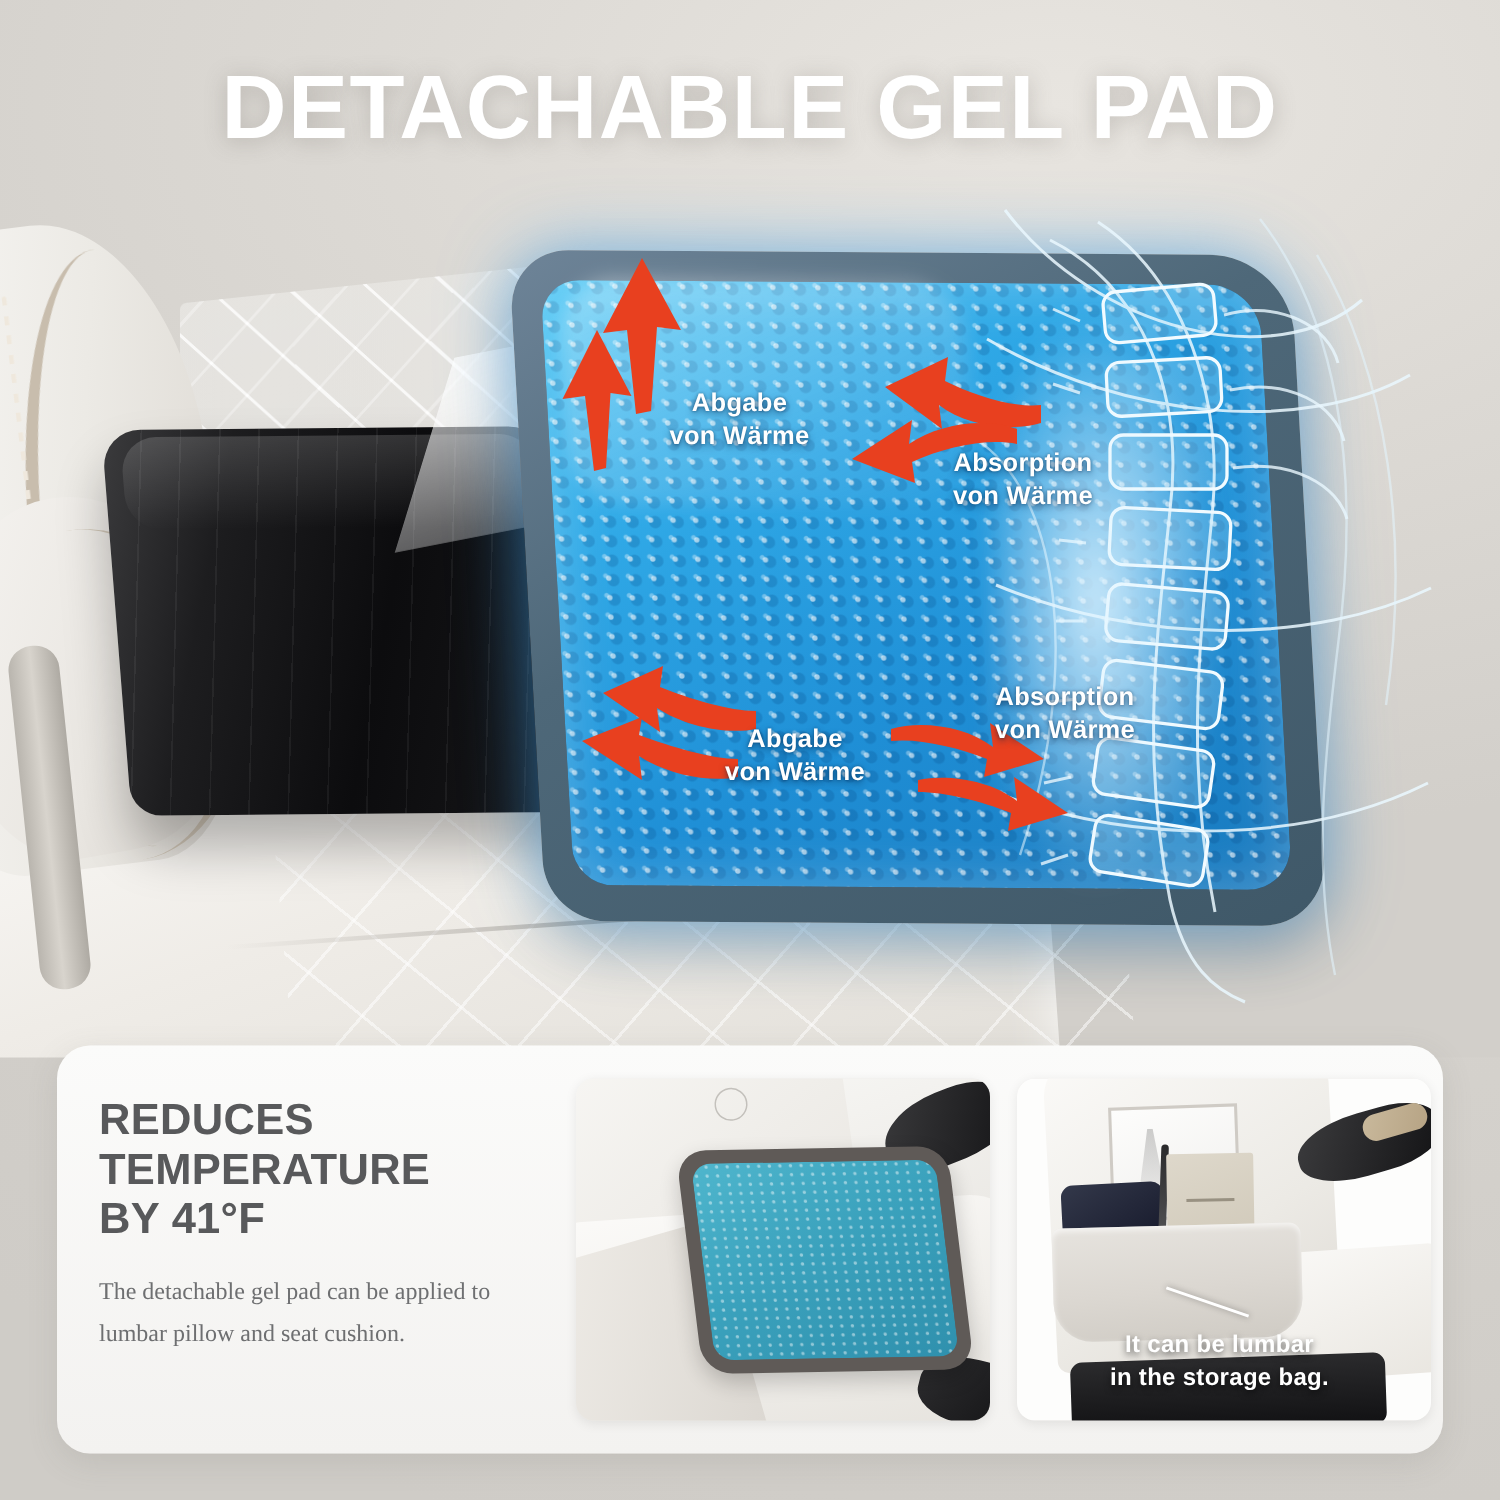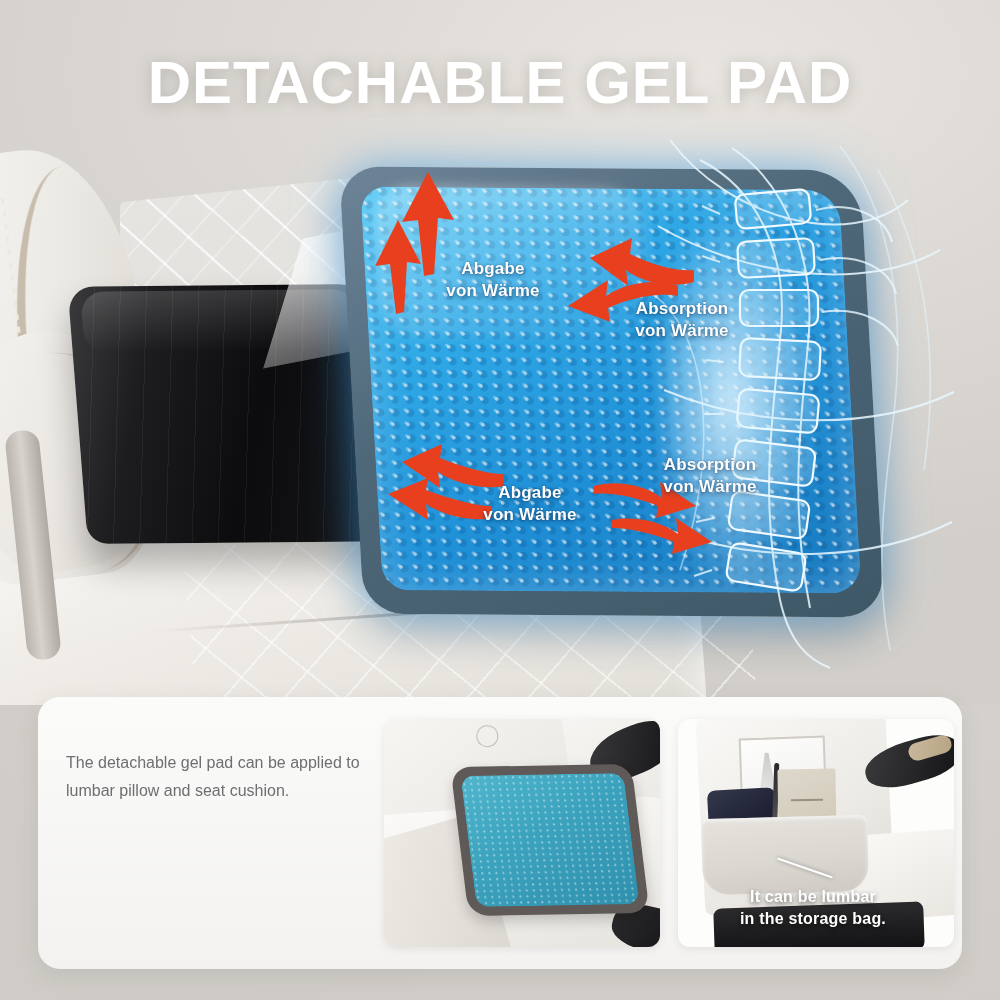--- a/index.html
+++ b/index.html
@@ -241,21 +241,21 @@
     white-space: pre-line;
   }
   #label-release-top   { left: 428px; top: 258px; width: 130px; }
   #label-absorb-top    { left: 612px; top: 298px; width: 140px; }
   #label-release-bot   { left: 465px; top: 482px; width: 130px; }
   #label-absorb-bot    { left: 638px; top: 454px; width: 144px; }
 
   
   .main-title {
     position: absolute;
-    left: 0; top: 51px;
+    left: 0; top: 40px;
     width: 1000px;
     text-align: center;
     font-size: 60px;
     line-height: 1.05;
     font-weight: bold;
     color: #ffffff;
     letter-spacing: 1px;
     text-shadow: 0 2px 14px rgba(120,116,110,.35);
   }
 
@@ -280,20 +280,21 @@
     font-weight: bold;
     color: #58595b;
     letter-spacing: .2px;
     white-space: pre-line;
   }
   .card-body {
     margin-top: 18px;
     font-size: 16px;
     line-height: 1.72;
     color: #6e6f71;
+    font-family: Liberation Serif, serif;
   }
 
   .photo {
     position: relative;
     flex: none;
     width: 276px; height: 228px;
     border-radius: 12px;
     overflow: hidden;
     background: #efeeec;
     box-shadow: 0 2px 8px rgba(0,0,0,.08);
@@ -584,20 +585,23 @@
 von Wärme</div>
     <div class="hlabel" id="label-absorb-bot">Absorption
 von Wärme</div>
   </div>
 
   <div class="main-title">DETACHABLE GEL PAD</div>
 
   <div class="card">
 
     <div class="card-text">
+      <div class="card-heading">REDUCES
+TEMPERATURE
+BY 41°F</div>
       <div class="card-body">The detachable gel pad can be applied to lumbar pillow and seat cushion.</div>
     </div>
 
     <div class="photo">
       <div class="p1-bg"></div>
       <div class="p1-back"></div>
       <div class="p1-logo">
         <div class="ring"></div>
       </div>
       <div class="p1-seat"></div>

